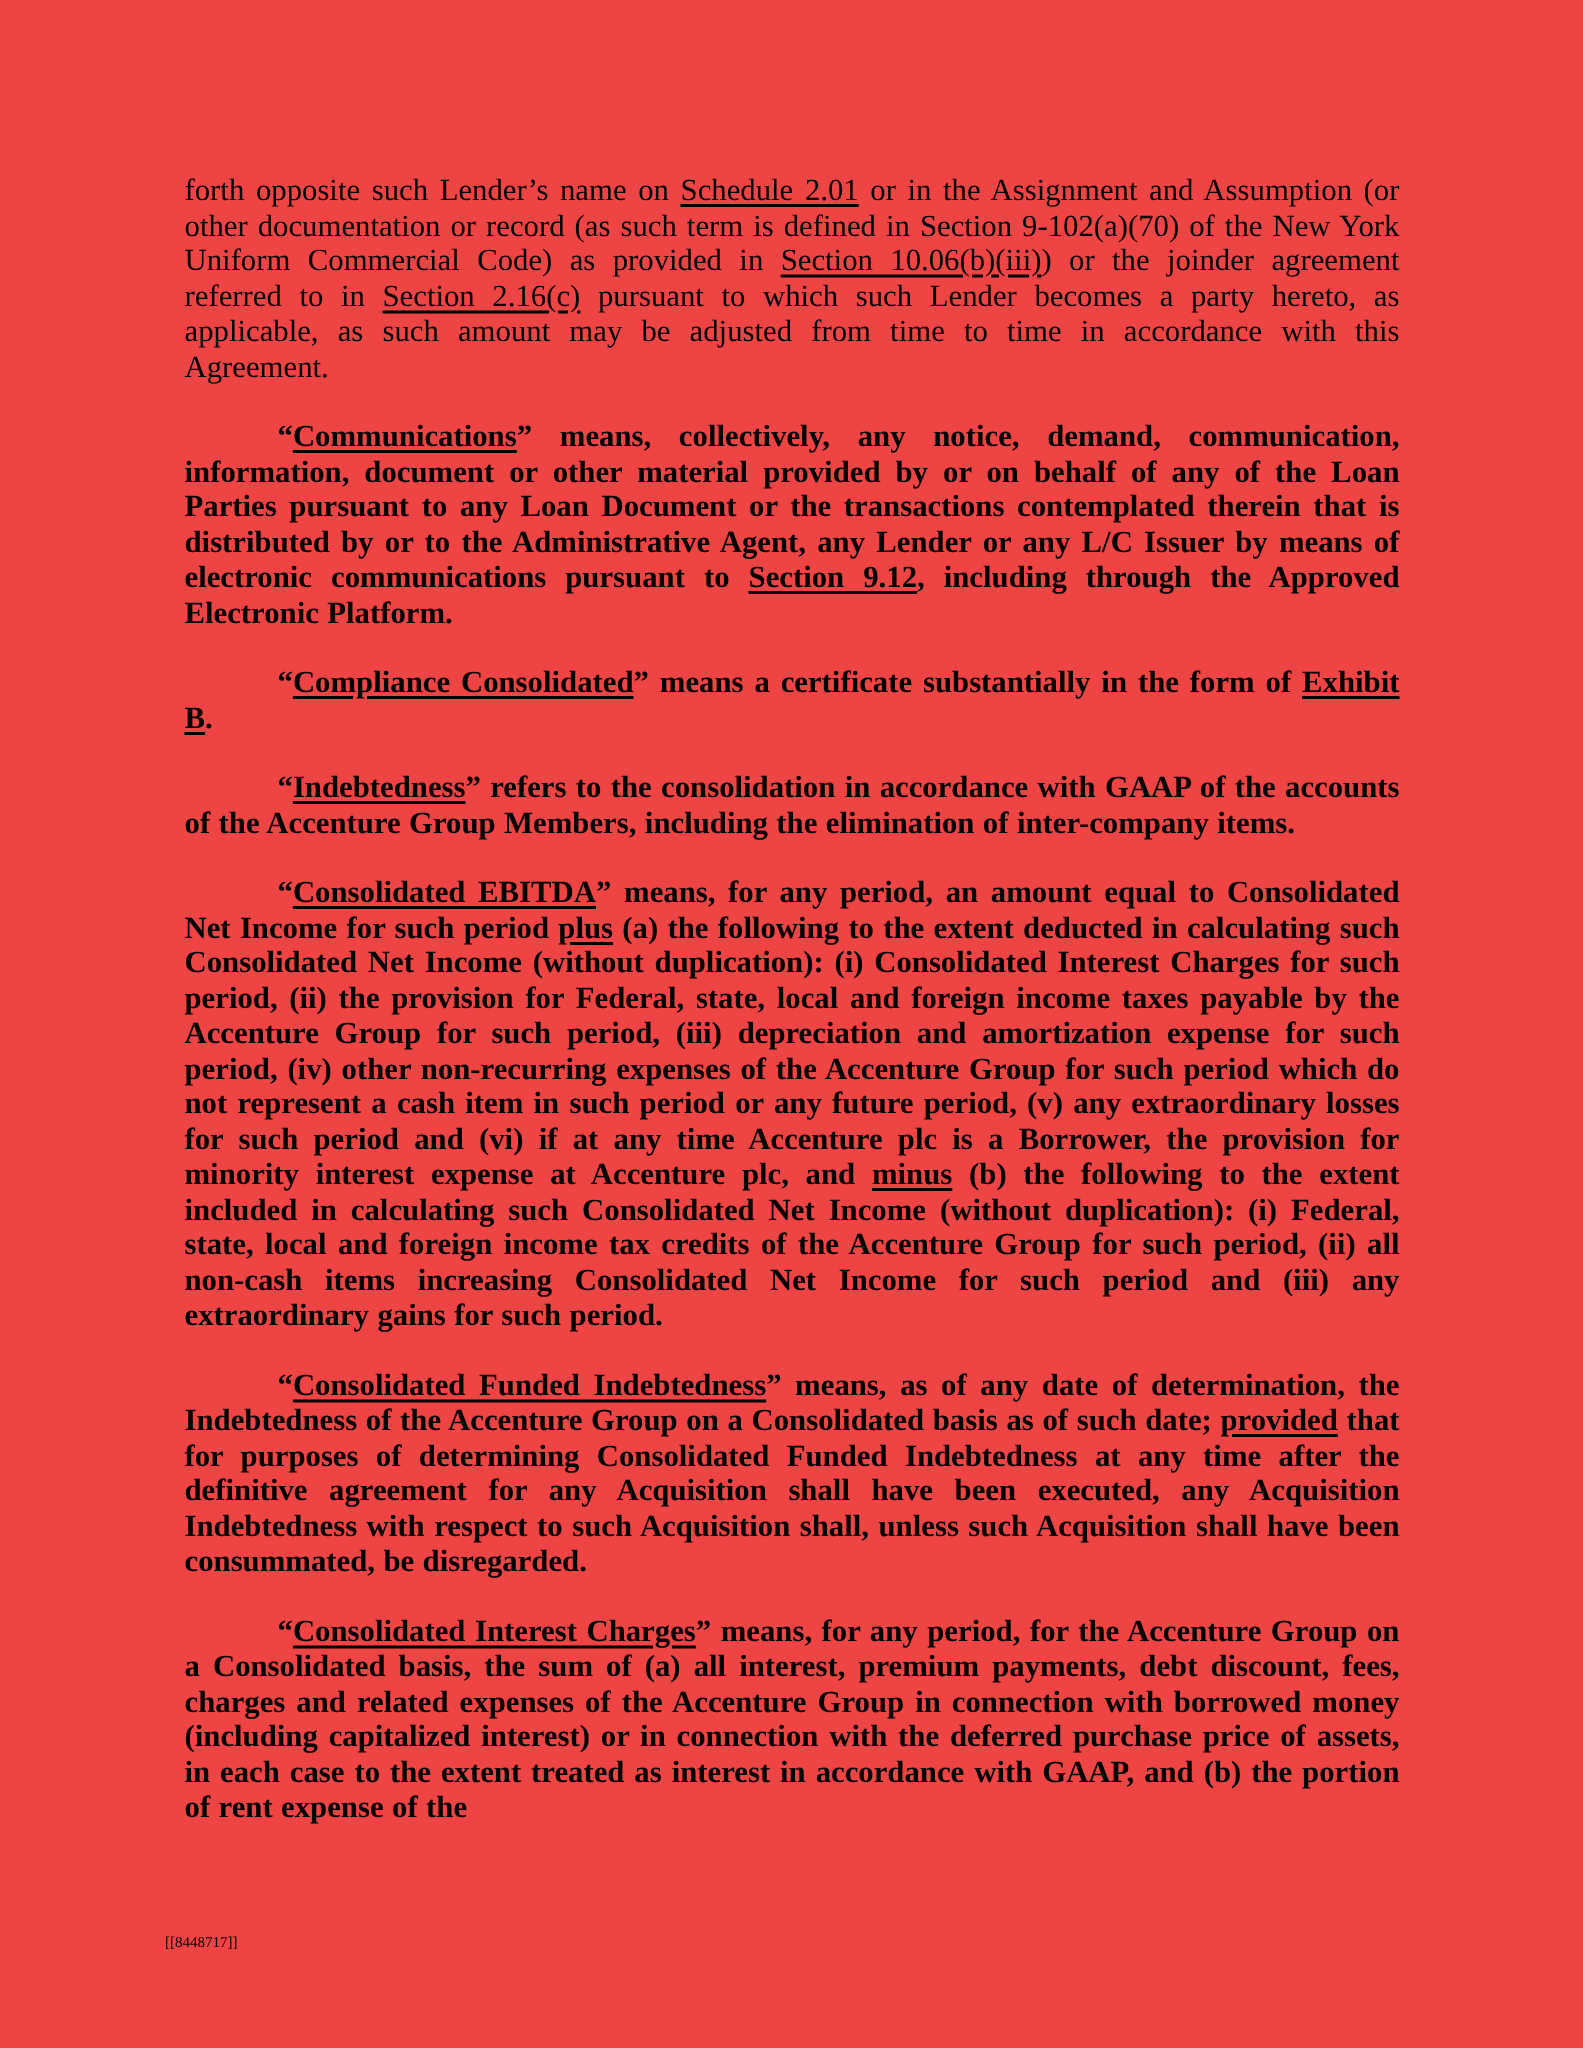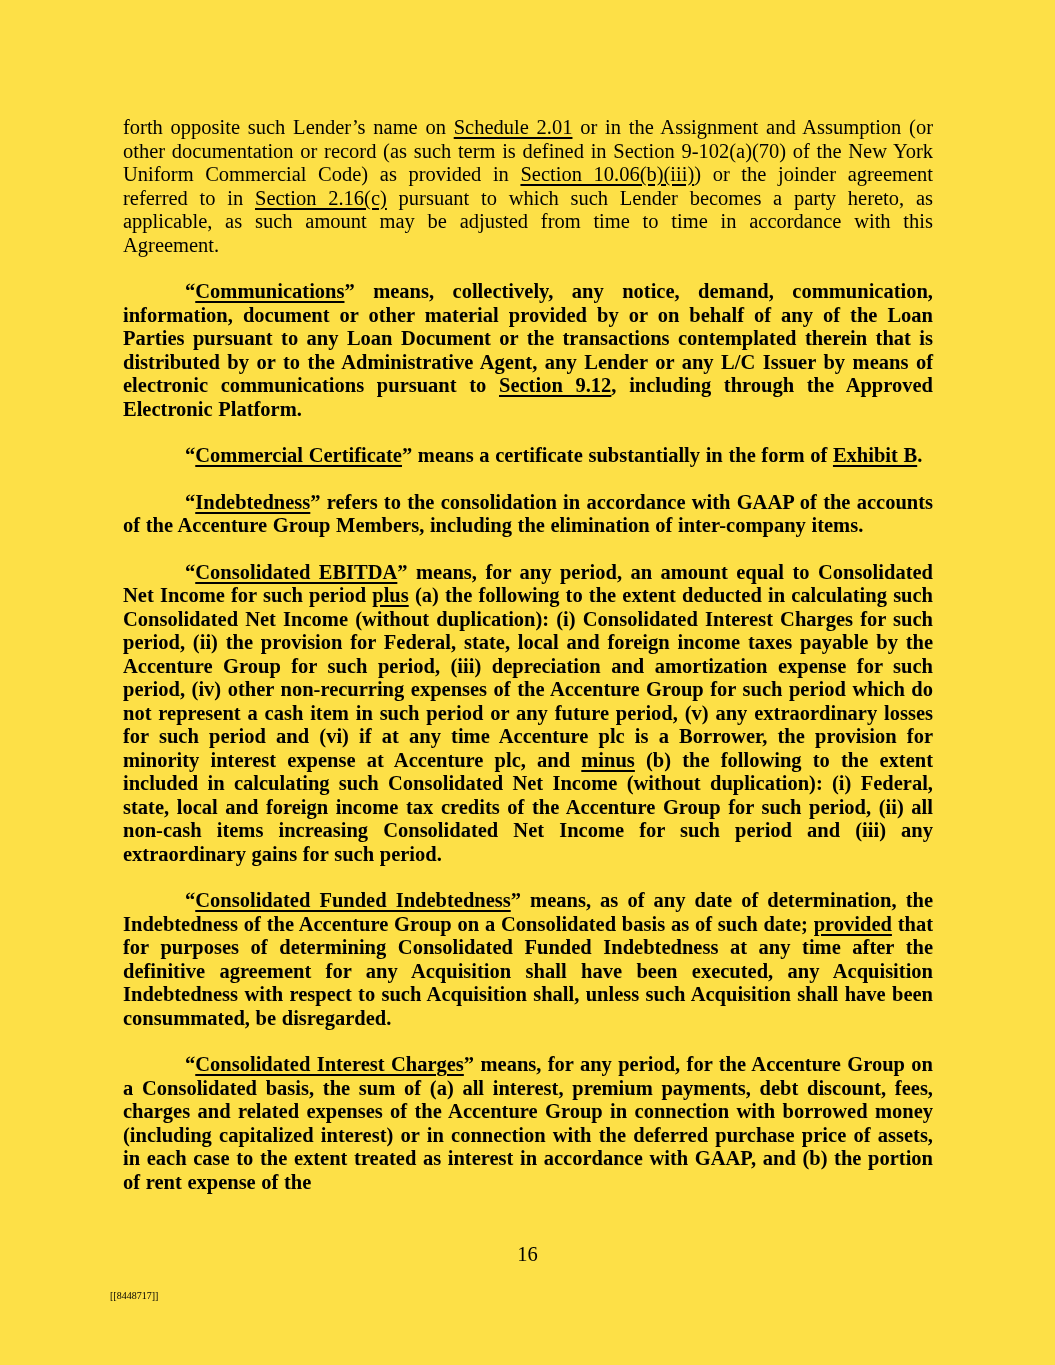--- a/index.html
+++ b/index.html
@@ -4,21 +4,21 @@
 <style>
   html, body {
     margin: 0;
     padding: 0;
     background: #ffffff;
   }
   .page {
     position: relative;
     width: 1055px;
     height: 1365px;
-    background: #fde047;
+    background: #ef4444;
     color: #000000;
     font-family: "Liberation Serif", "DejaVu Serif", serif;
     overflow: hidden;
   }
   .content {
     position: absolute;
     left: 123px;
     top: 116px;
     width: 810px;
   }
@@ -54,21 +54,20 @@
     line-height: 15px;
   }
 </style>
 </head>
 <body>
 
 <div class="page">
   <div class="content">
       <p class="para"><span>forth opposite such Lender’s name on </span><span class="u">Schedule 2.01</span><span> or in the Assignment and Assumption (or other documentation or record (as such term is defined in Section 9-102(a)(70) of the New York Uniform Commercial Code) as provided in </span><span class="u">Section 10.06(b)(iii)</span><span>) or the joinder agreement referred to in </span><span class="u">Section 2.16(c)</span><span> pursuant to which such Lender becomes a party hereto, as applicable, as such amount may be adjusted from time to time in accordance with this Agreement.</span></p>
       <p class="para indent"><span>“</span><span class="u">Communications</span><span>” means, collectively, any notice, demand, communication, information, document or other material provided by or on behalf of any of the Loan Parties pursuant to any Loan Document or the transactions contemplated therein that is distributed by or to the Administrative Agent, any Lender or any L/C Issuer by means of electronic communications pursuant to </span><span class="u">Section 9.12</span><span>, including through the Approved Electronic Platform.</span></p>
-      <p class="para indent"><span>“</span><span class="u">Commercial Certificate</span><span>” means a certificate substantially in the form of </span><span class="u">Exhibit B</span><span>.</span></p>
+      <p class="para indent"><span>“</span><span class="u">Compliance Consolidated</span><span>” means a certificate substantially in the form of </span><span class="u">Exhibit B</span><span>.</span></p>
       <p class="para indent"><span>“</span><span class="u">Indebtedness</span><span>” refers to the consolidation in accordance with GAAP of the accounts of the Accenture Group Members, including the elimination of inter-company items.</span></p>
       <p class="para indent"><span>“</span><span class="u">Consolidated EBITDA</span><span>” means, for any period, an amount equal to Consolidated Net Income for such period </span><span class="u">plus</span><span> (a)&nbsp;the following to the extent deducted in calculating such Consolidated Net Income (without duplication): (i) Consolidated Interest Charges for such period, (ii) the provision for Federal, state, local and foreign income taxes payable by the Accenture Group for such period, (iii)&nbsp;depreciation and amortization expense for such period, (iv)&nbsp;other non-recurring expenses of the Accenture Group for such period which do not represent a cash item in such period or any future period, (v) any extraordinary losses for such period and (vi)&nbsp;if at any time Accenture plc is a Borrower, the provision for minority interest expense at Accenture plc, and </span><span class="u">minus</span><span> (b)&nbsp;the following to the extent included in calculating such Consolidated Net Income (without duplication): (i)&nbsp;Federal, state, local and foreign income tax credits of the Accenture Group for such period, (ii) all non-cash items increasing Consolidated Net Income for such period and (iii) any extraordinary gains for such period.</span></p>
       <p class="para indent"><span>“</span><span class="u">Consolidated Funded Indebtedness</span><span>” means, as of any date of determination, the Indebtedness of the Accenture Group on a Consolidated basis as of such date; </span><span class="u">provided</span><span> that for purposes of determining Consolidated Funded Indebtedness at any time after the definitive agreement for any Acquisition shall have been executed, any Acquisition Indebtedness with respect to such Acquisition shall, unless such Acquisition shall have been consummated, be disregarded.</span></p>
       <p class="para indent"><span>“</span><span class="u">Consolidated Interest Charges</span><span>” means, for any period, for the Accenture Group on a Consolidated basis, the sum of (a)&nbsp;all interest, premium payments, debt discount, fees, charges and related expenses of the Accenture Group in connection with borrowed money (including capitalized interest) or in connection with the deferred purchase price of assets, in each case to the extent treated as interest in accordance with GAAP, and (b)&nbsp;the portion of rent expense of the</span></p>
     </div>
-  <div class="page-number">16</div>
   <div class="doc-tag">[[8448717]]</div>
 </div>
 
 </body></html>

